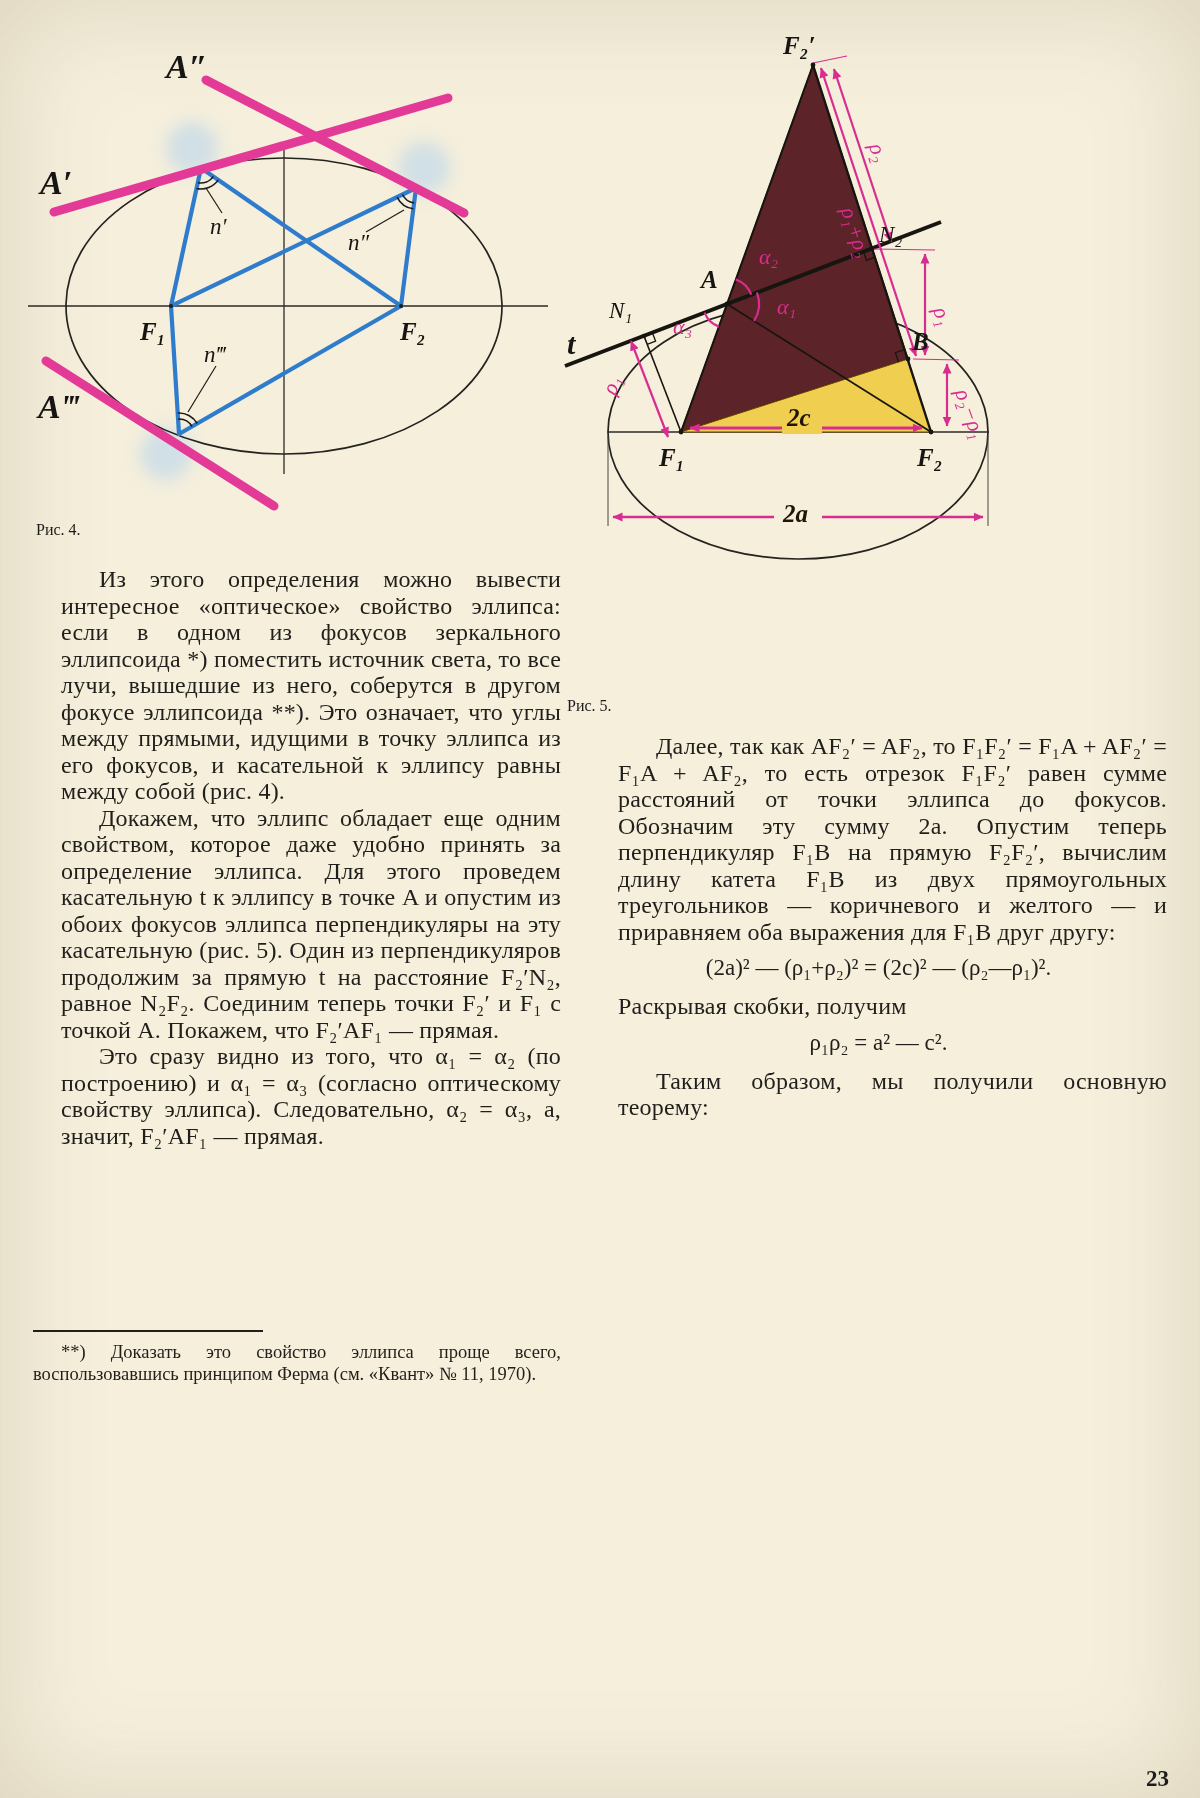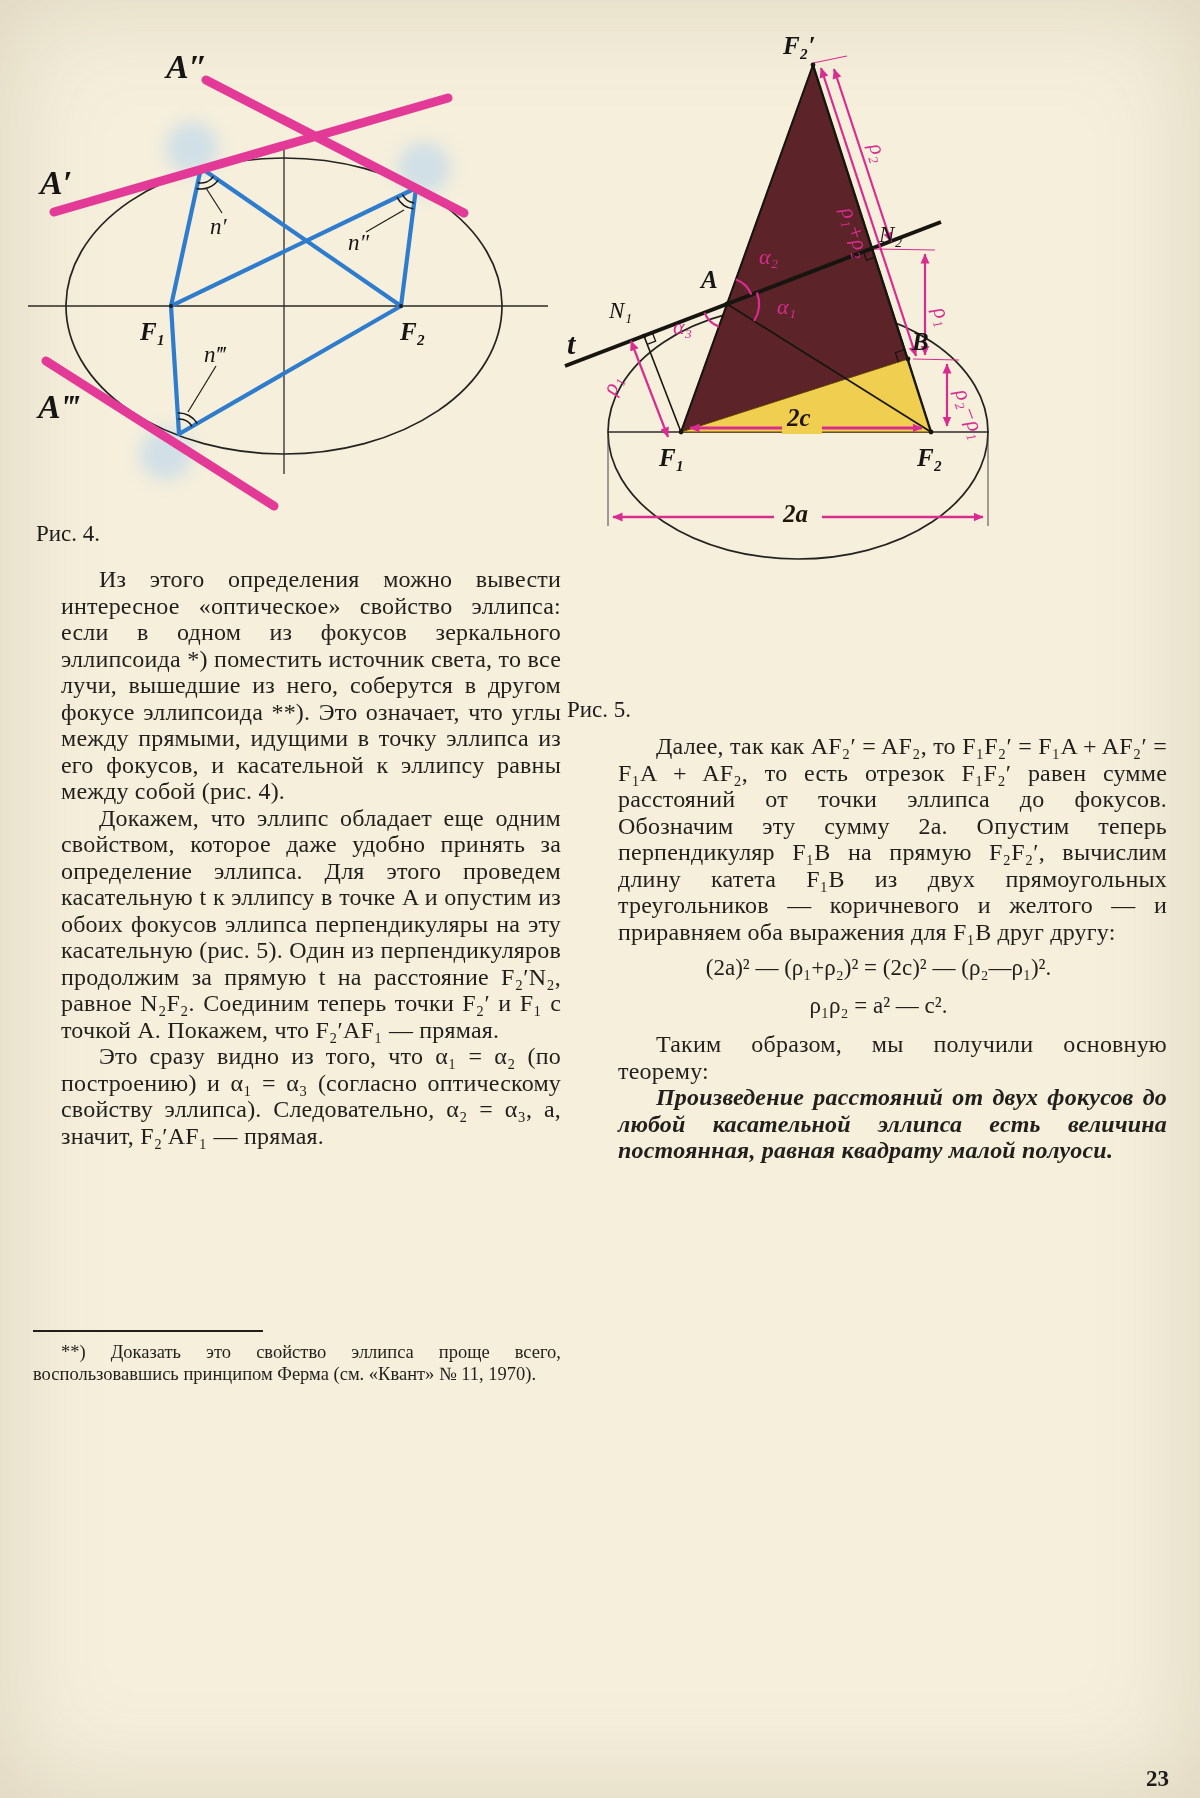--- a/index.html
+++ b/index.html
@@ -1,19 +1,19 @@
 <!DOCTYPE html>
 <html><head>
 <meta charset="utf-8">
 <style>
   * { margin:0; padding:0; box-sizing:border-box; }
   body { width:1200px; height:1798px; background:#ddd5bf; font-family:"Liberation Serif","DejaVu Serif",serif; }
   .page { position:relative; width:1200px; height:1798px; background:#f5efdc;
           box-shadow: inset 0 0 110px rgba(110,90,50,.18); overflow:hidden; }
-  .caption { position:absolute; font-size:23px; color:#1d1c1a; }
+  .caption { position:absolute; font-size:16px; color:#1d1c1a; }
   .para { font-size:24px; line-height:26.5px; text-align:justify; text-indent:38px;
           color:#211f1b; letter-spacing:0.2px;margin-left:28px; }
   .no-indent { text-indent:0; }
   .equation { font-size:23px; text-align:center; margin:10px 0 12px 0; color:#211f1b; }
   .theorem { font-style:italic; font-weight:bold; }
   .fn { font-size:18.5px; line-height:22px; text-align:justify; text-indent:28px; color:#211f1b; }
   .fn-rule { width:230px; height:2px; background:#211f1b; margin-bottom:9px; }
   #left-col  { position:absolute; left:33px;  top:566px;  width:528px; }
   #footnotes { position:absolute; left:33px;  top:1330px; width:528px; }
   #right-col { position:absolute; left:590px; top:733px;  width:577px; }
@@ -202,20 +202,20 @@
   </div>
 
   <div id="footnotes">
     <div class="fn-rule"></div>
     <p class="fn">**) Доказать это свойство эллипса проще всего, воспользовавшись принципом Ферма (см. «Квант» № 11, 1970).</p>
   </div>
 
   <div id="right-col">
     <p class="para">Далее, так как AF₂′ = AF₂, то F₁F₂′ = F₁A + AF₂′ = F₁A + AF₂, то есть отрезок F₁F₂′ равен сумме расстояний от точки эллипса до фокусов. Обозначим эту сумму 2a. Опустим теперь перпендикуляр F₁B на прямую F₂F₂′, вычислим длину катета F₁B из двух прямоугольных треугольников — коричневого и желтого — и приравняем оба выражения для F₁B друг другу:</p>
     <div class="equation">(2a)² — (ρ₁+ρ₂)² = (2c)² — (ρ₂—ρ₁)².</div>
+    <p class="para no-indent">Раскрывая скобки, получим</p>
     <div class="equation">ρ₁ρ₂ = a² — c².</div>
     <p class="para">Таким образом, мы получили основную теорему:</p>
-    <p class="para theorem">Произведение расстояний от двух фокусов до любой касательной эллипса есть величина постоянная, равная квадрату малой полуоси.</p>
   </div>
 
   <div id="page-number">23</div>
 
 </div>
 
 </body></html>

